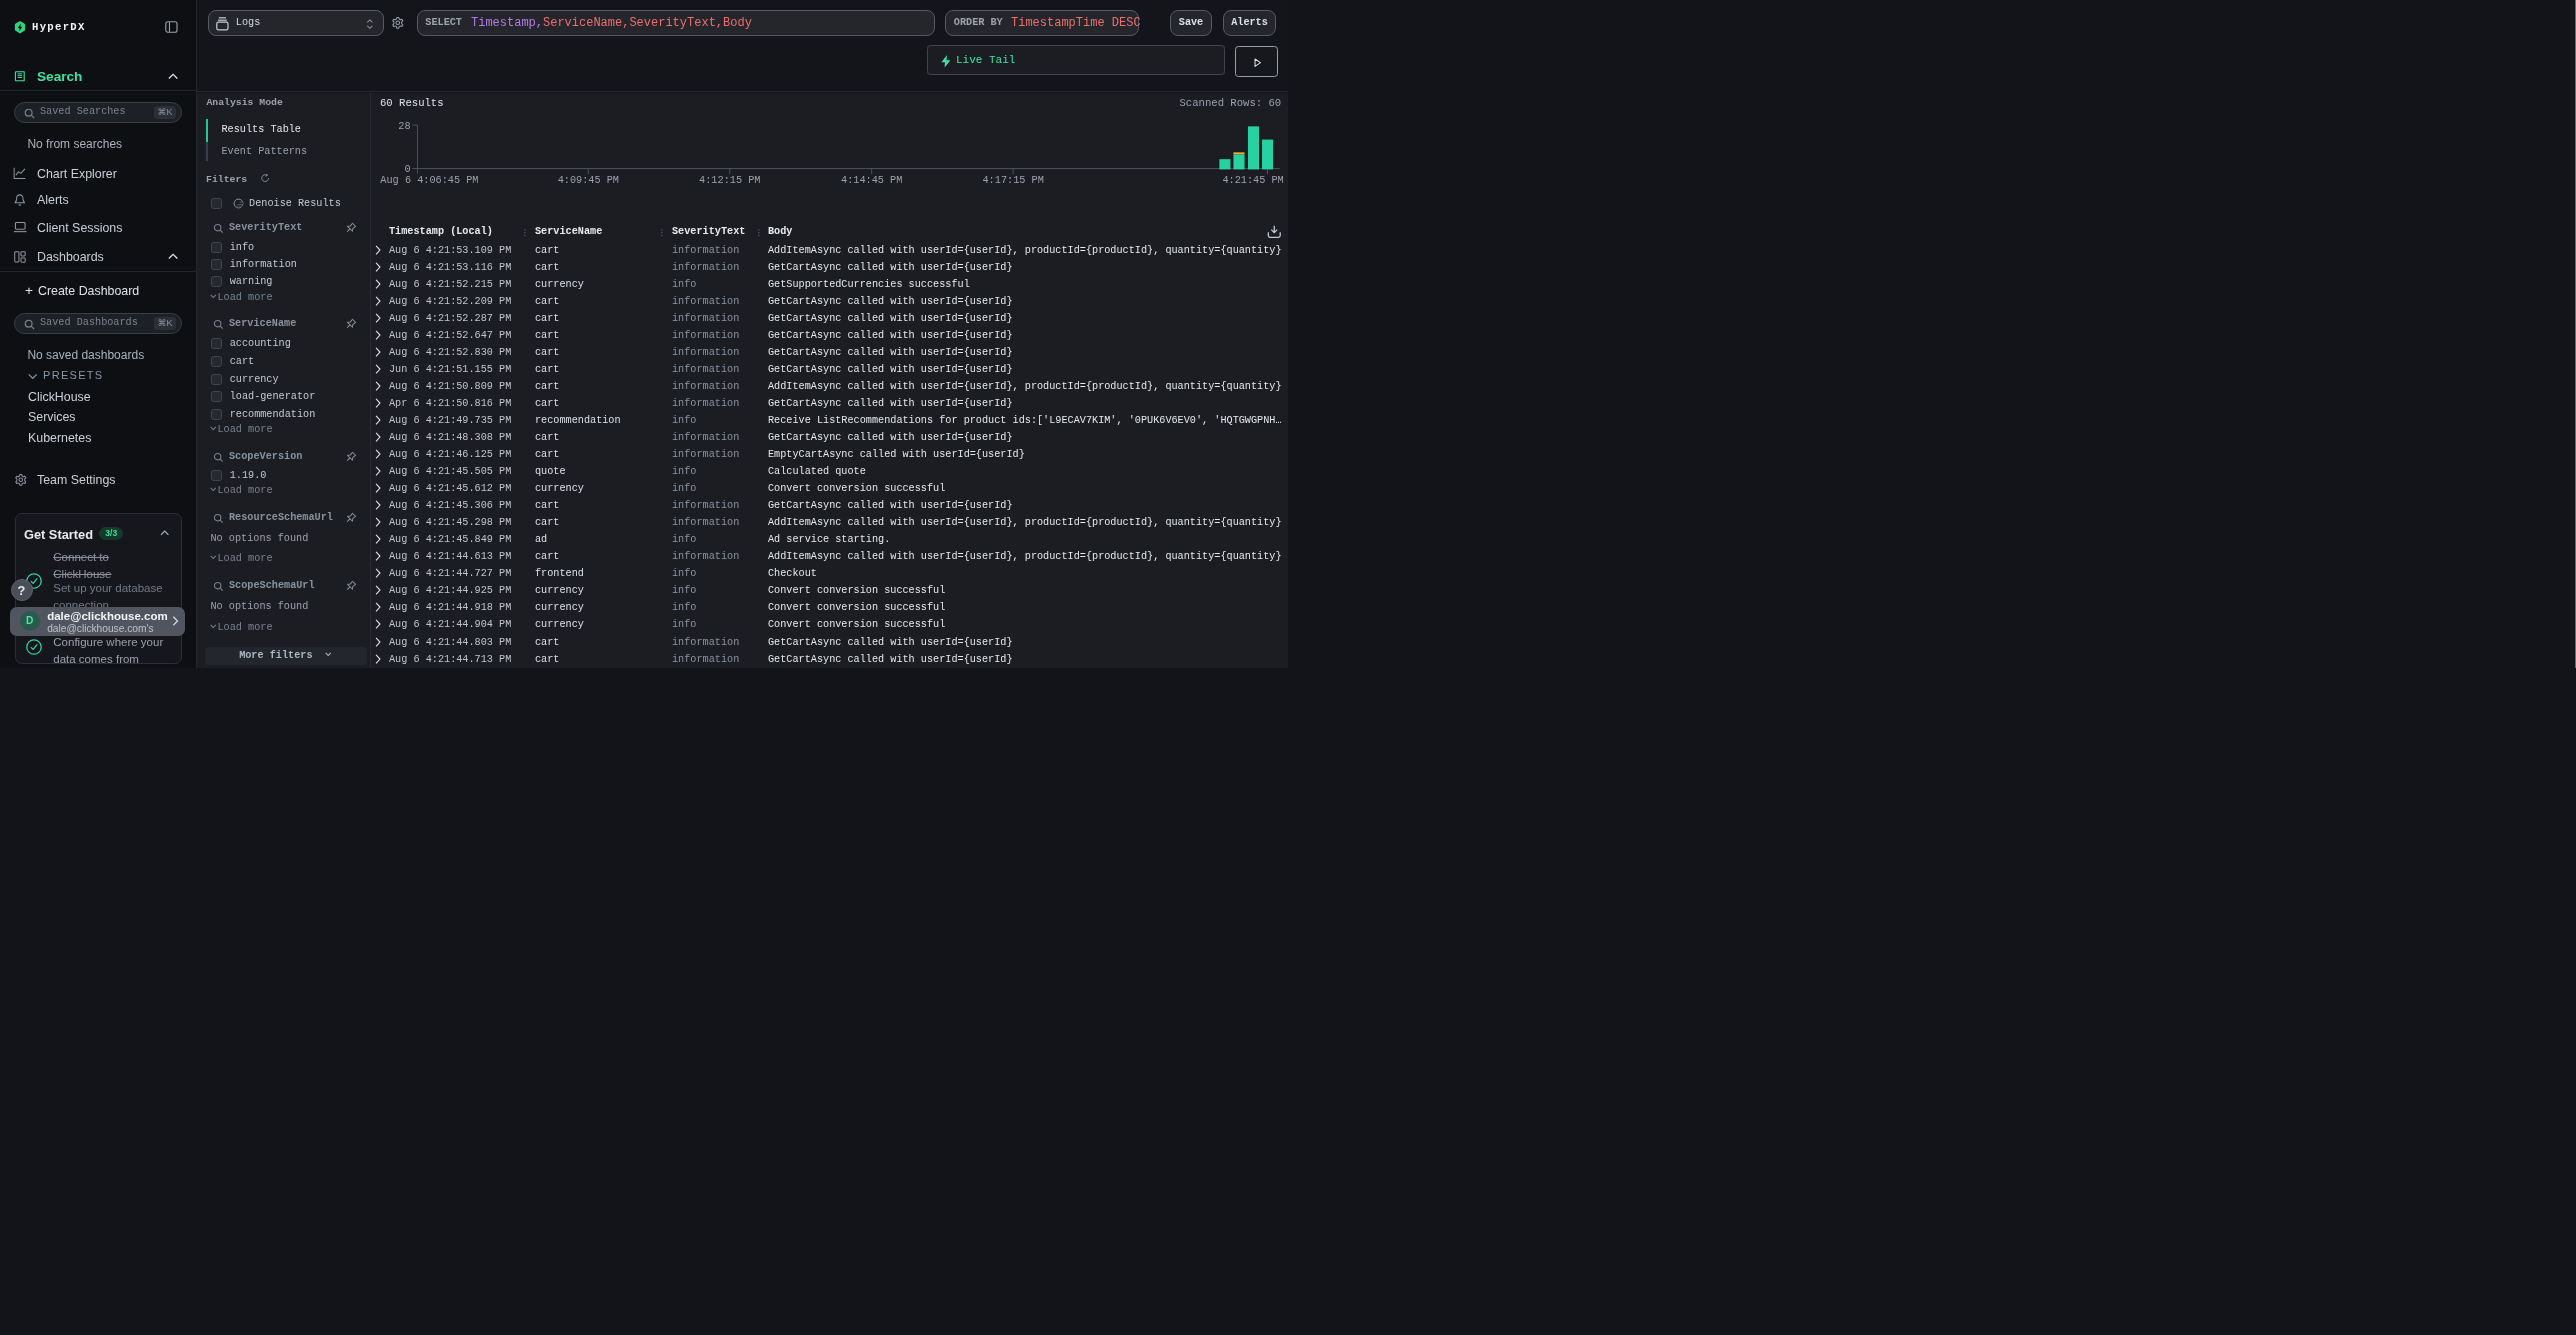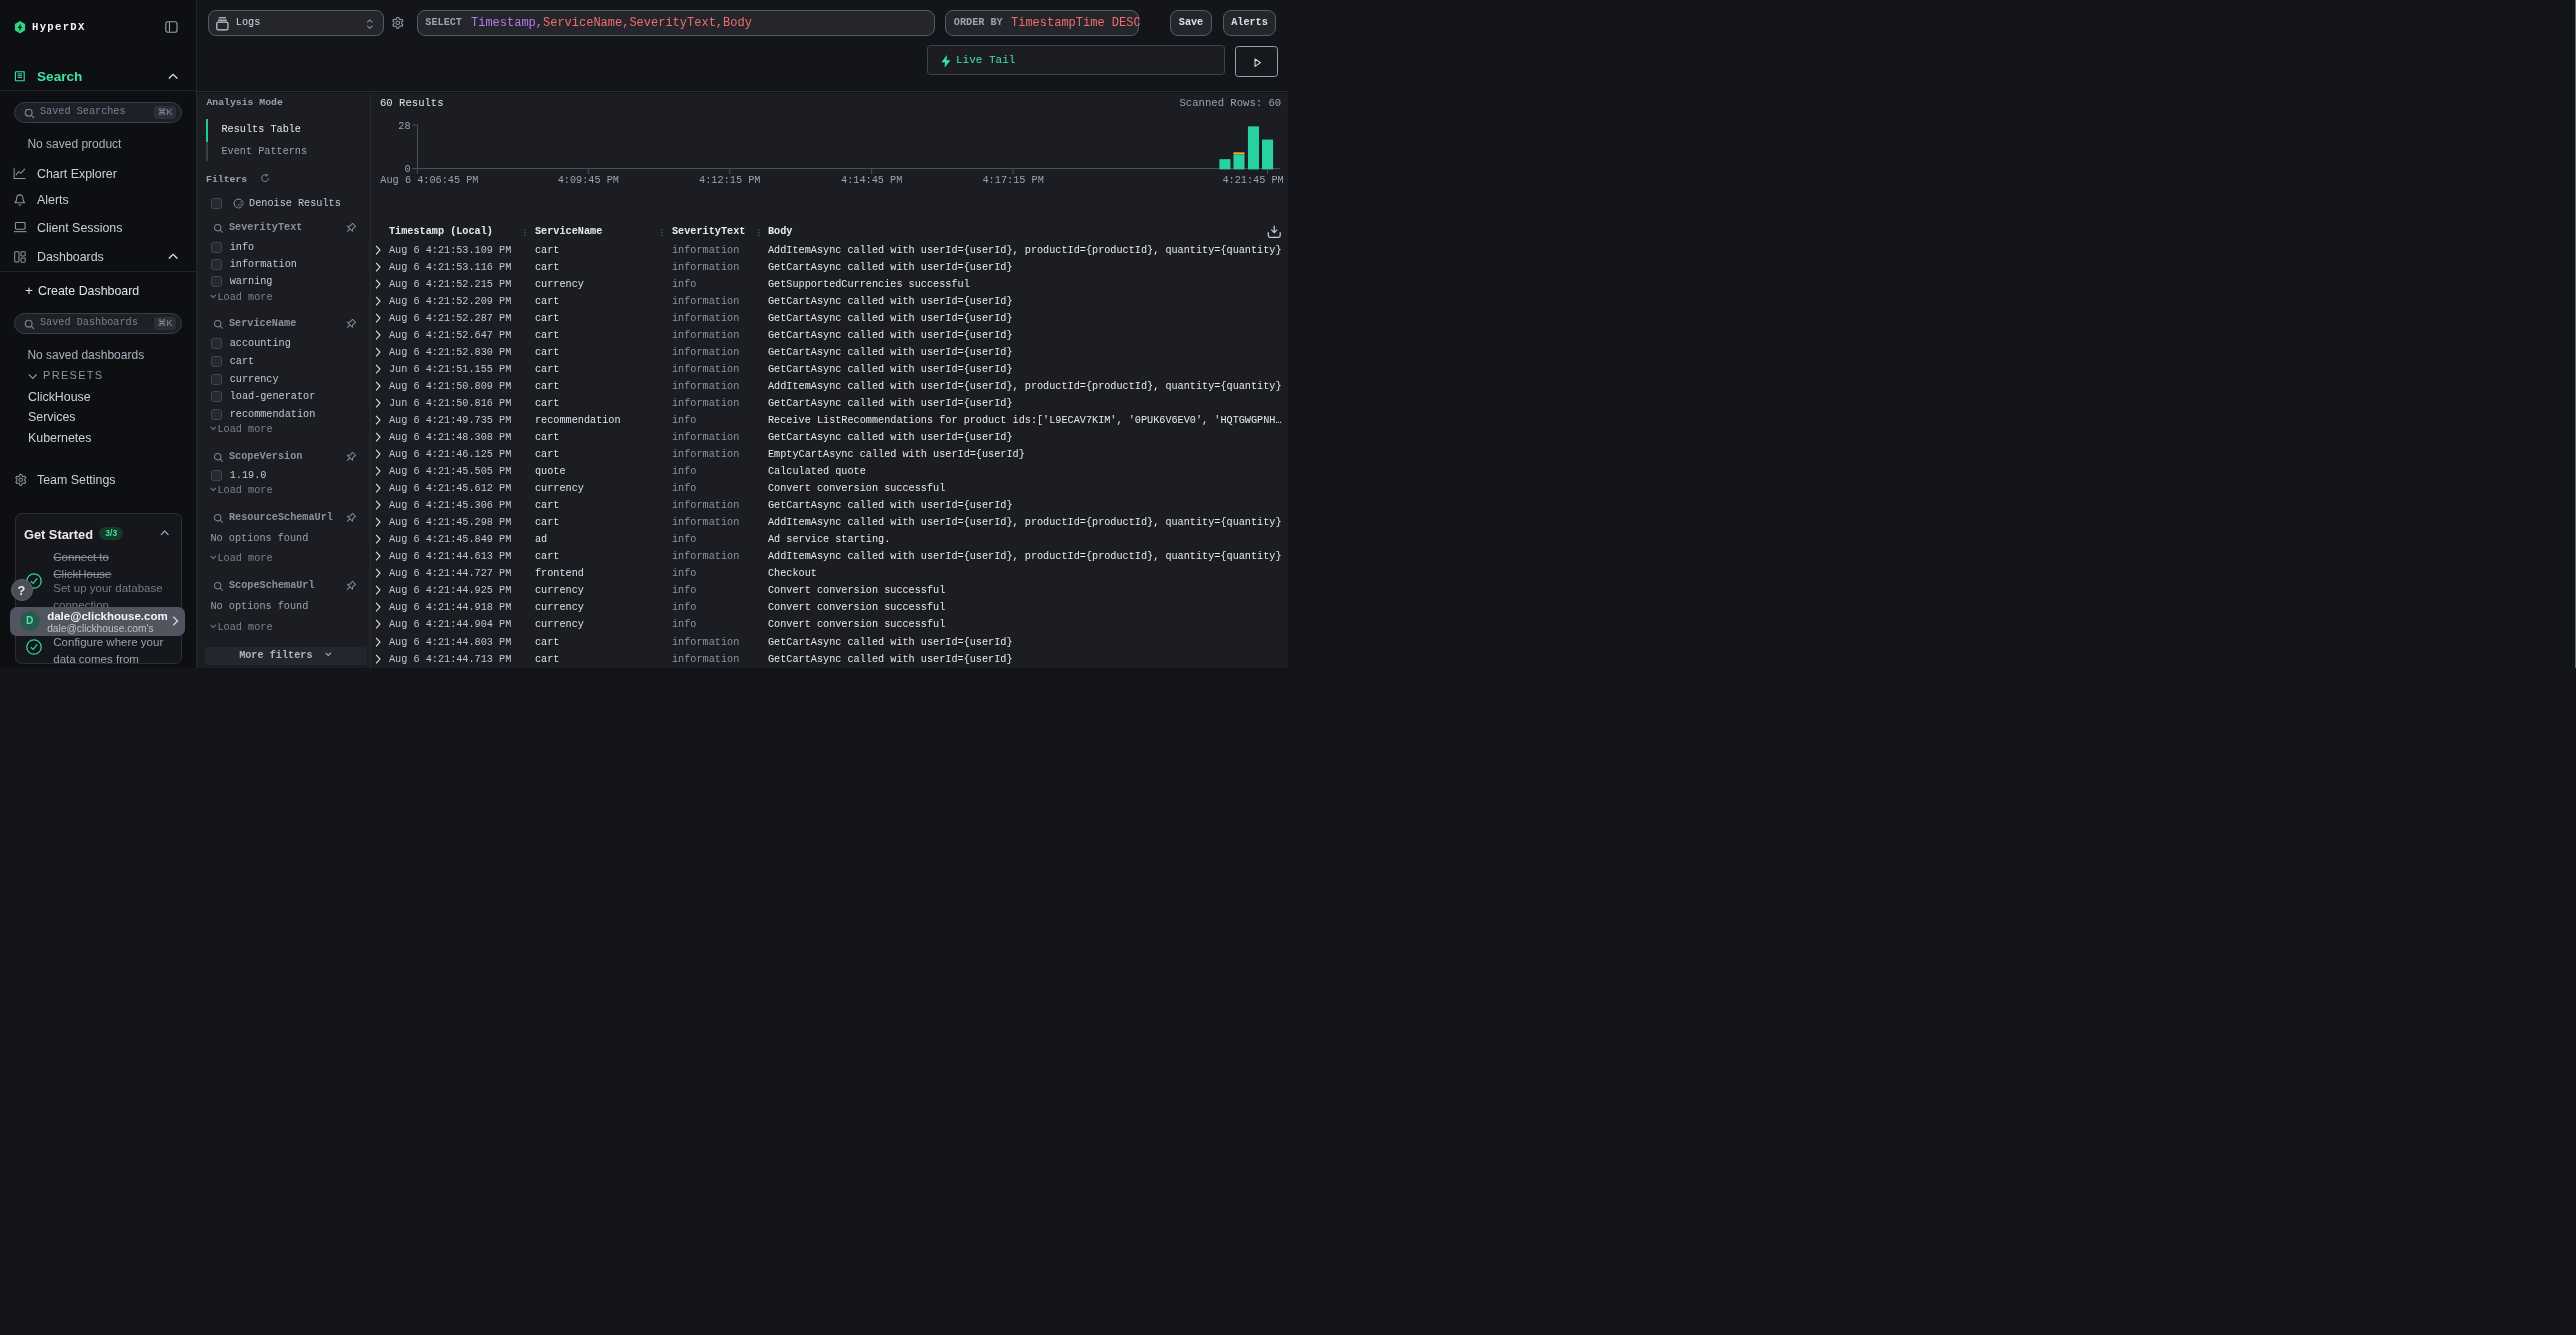--- a/index.html
+++ b/index.html
@@ -85,21 +85,21 @@
   <div class="sdiv" style="top:90px"></div>
 
   <div class="pill" style="top:102px">
     <svg class="mag" width="11" height="11" viewBox="0 0 13 13">
         <circle cx="5.5" cy="5.5" r="4" stroke="#7a828e" stroke-width="1.4" fill="none"></circle>
         <path d="M8.7 8.7 L12 12" stroke="#7a828e" stroke-width="1.4"></path>
       </svg>
     <span class="ph">Saved Searches</span>
       <span class="kbd">⌘K</span>
   </div>
-  <div class="abs" style="left:27.4px;top:137px;font-family:'Liberation Sans',sans-serif;font-size:12px;color:#a9b2bf">No saved product</div>
+  <div class="abs" style="left:27.4px;top:137px;font-family:'Liberation Sans',sans-serif;font-size:12px;color:#a9b2bf">No from searches</div>
 
   <svg class="navicon" style="top:167px" width="13.6" height="12.8" viewBox="0 0 24 22">
       <path d="M2 1 L2 20 L22 20" stroke="#8d96a4" stroke-width="1.8" fill="none"></path>
       <path d="M5 14 L10 8 L14 11 L21 3" stroke="#8d96a4" stroke-width="1.8" fill="none"></path>
     </svg>
   <div class="navitem" style="top:167px">Chart Explorer</div>
 
   <svg class="navicon" style="top:193px" width="13.6" height="14.5" viewBox="0 0 24 24">
       <path d="M12 2.5 C8.5 2.5 6.5 5 6.5 8.5 C6.5 13.5 4.5 15 3.5 16.5 L20.5 16.5 C19.5 15 17.5 13.5 17.5 8.5 C17.5 5 15.5 2.5 12 2.5 Z" stroke="#8d96a4" stroke-width="1.8" fill="none" stroke-linejoin="round"></path>
       <path d="M10 19.5 A2.2 2.2 0 0 0 14 19.5" stroke="#8d96a4" stroke-width="1.8" fill="none"></path>
@@ -480,21 +480,21 @@
       </svg>
       <span class="rt">Aug 6 4:21:50.809 PM</span>
       <span class="rs">cart</span>
       <span class="rv">information</span>
       <span class="rb">AddItemAsync called with userId={userId}, productId={productId}, quantity={quantity}</span>
     </div>
 <div class="row" style="top:302px">
       <svg class="rcv" width="6" height="10.2" viewBox="0 0 7 12">
         <path d="M1.2 1 L5.8 6 L1.2 11" stroke="#dfe3e8" stroke-width="1.3" fill="none"></path>
       </svg>
-      <span class="rt">Jun 6 4:21:50.816 PM</span>
+      <span class="rt">Apr 6 4:21:50.816 PM</span>
       <span class="rs">cart</span>
       <span class="rv">information</span>
       <span class="rb">GetCartAsync called with userId={userId}</span>
     </div>
 <div class="row" style="top:319px">
       <svg class="rcv" width="6" height="10.2" viewBox="0 0 7 12">
         <path d="M1.2 1 L5.8 6 L1.2 11" stroke="#dfe3e8" stroke-width="1.3" fill="none"></path>
       </svg>
       <span class="rt">Aug 6 4:21:49.735 PM</span>
       <span class="rs">recommendation</span>

